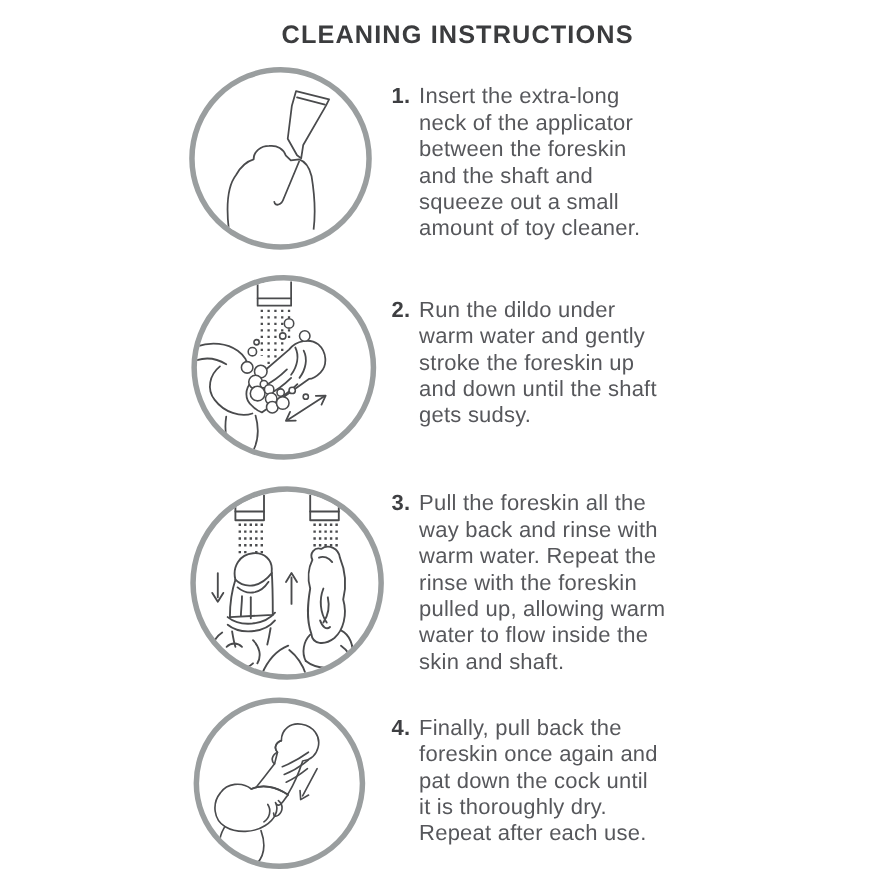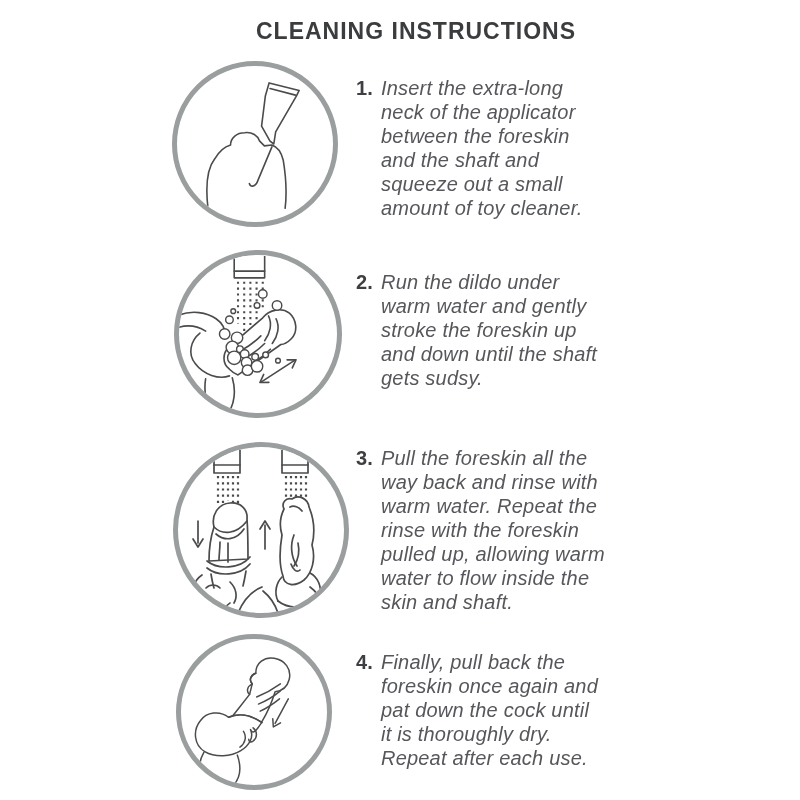--- a/index.html
+++ b/index.html
@@ -26,21 +26,21 @@
   .bub{fill:#ffffff;stroke:#4a4b4d;stroke-width:1.5;}
   .step-text{
     position:absolute;display:flex;color:#56575b;font-size:20px;line-height:24px;
     letter-spacing:0.2px;
   }
   .t1{left:356px;top:76px;width:300px;}
   .t2{left:356px;top:270px;width:300px;}
   .t3{left:356px;top:446px;width:300px;}
   .t4{left:356px;top:650px;width:300px;}
   .num{flex:0 0 auto;width:25px;font-weight:bold;color:#3e3f42;}
-  .body-text{margin:0;flex:1;white-space:pre-line;font-style:italic;}
+  .body-text{margin:0;flex:1;white-space:pre-line;}
 </style>
 </head>
 <body>
 
 <h1 class="title">CLEANING INSTRUCTIONS</h1>
 
 <div class="circle c1">
   <svg viewBox="0 0 166 166">
     <g>
       <path class="fillw" d="M33,152 C30,126 33,108 40,99 C44,92 50,86 57,84 C57,76 64,71 72,71 C80,70 86,74 88,80 L93,85 L101,84 C107,86 111,92 113,100 C116,118 117,136 115,152" fill="#fff"></path>

